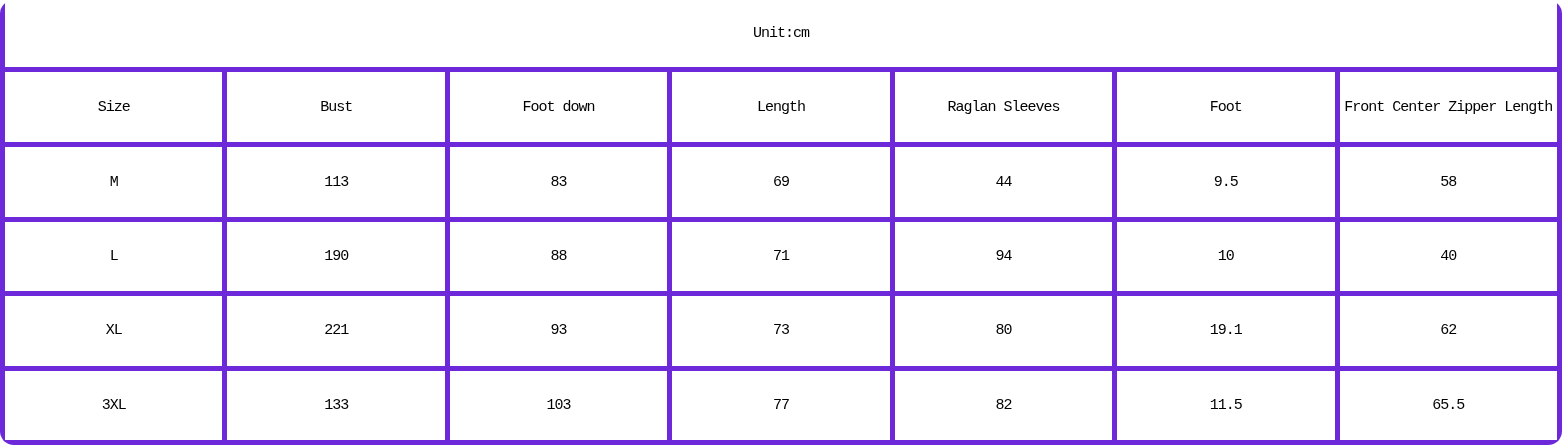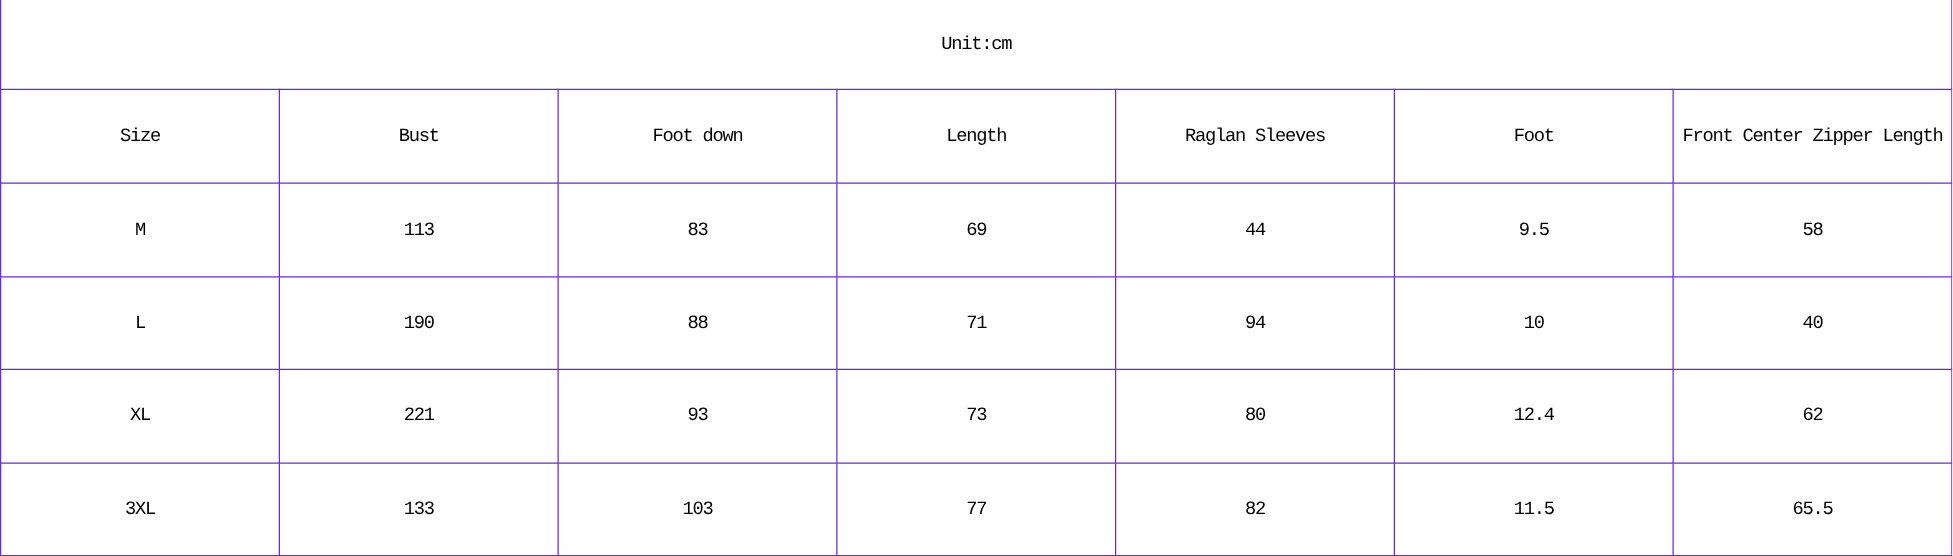--- a/index.html
+++ b/index.html
@@ -6,33 +6,34 @@
     margin: 0;
     padding: 0;
     background: #ffffff;
   }
   .sheet {
     width: 1562px;
     height: 445px;
     background: #ffffff;
     box-sizing: border-box;
     overflow: hidden;
+    border-radius: 14px;
   }
   table.size-chart {
     width: 1562px;
     height: 445px;
     border-collapse: collapse;
     table-layout: fixed;
     font-family: "Liberation Mono", "DejaVu Sans Mono", monospace;
     font-size: 15px;
     letter-spacing: -1px;
     color: #000000;
   }
   table.size-chart td {
-    border: 1px solid #6d28d9;
+    border: 5px solid #6d28d9;
     text-align: center;
     vertical-align: middle;
     padding: 0;
     white-space: nowrap;
     overflow: hidden;
     background: #ffffff;
   }
   tr.unit-row td {
     border-top: none;
     height: 61px;
@@ -79,21 +80,21 @@
       <td>94</td>
       <td>10</td>
       <td>40</td>
     </tr>
     <tr class="data-row">
       <td>XL</td>
       <td>221</td>
       <td>93</td>
       <td>73</td>
       <td>80</td>
-      <td>12.4</td>
+      <td>19.1</td>
       <td>62</td>
     </tr>
     <tr class="data-row">
       <td>3XL</td>
       <td>133</td>
       <td>103</td>
       <td>77</td>
       <td>82</td>
       <td>11.5</td>
       <td>65.5</td>

